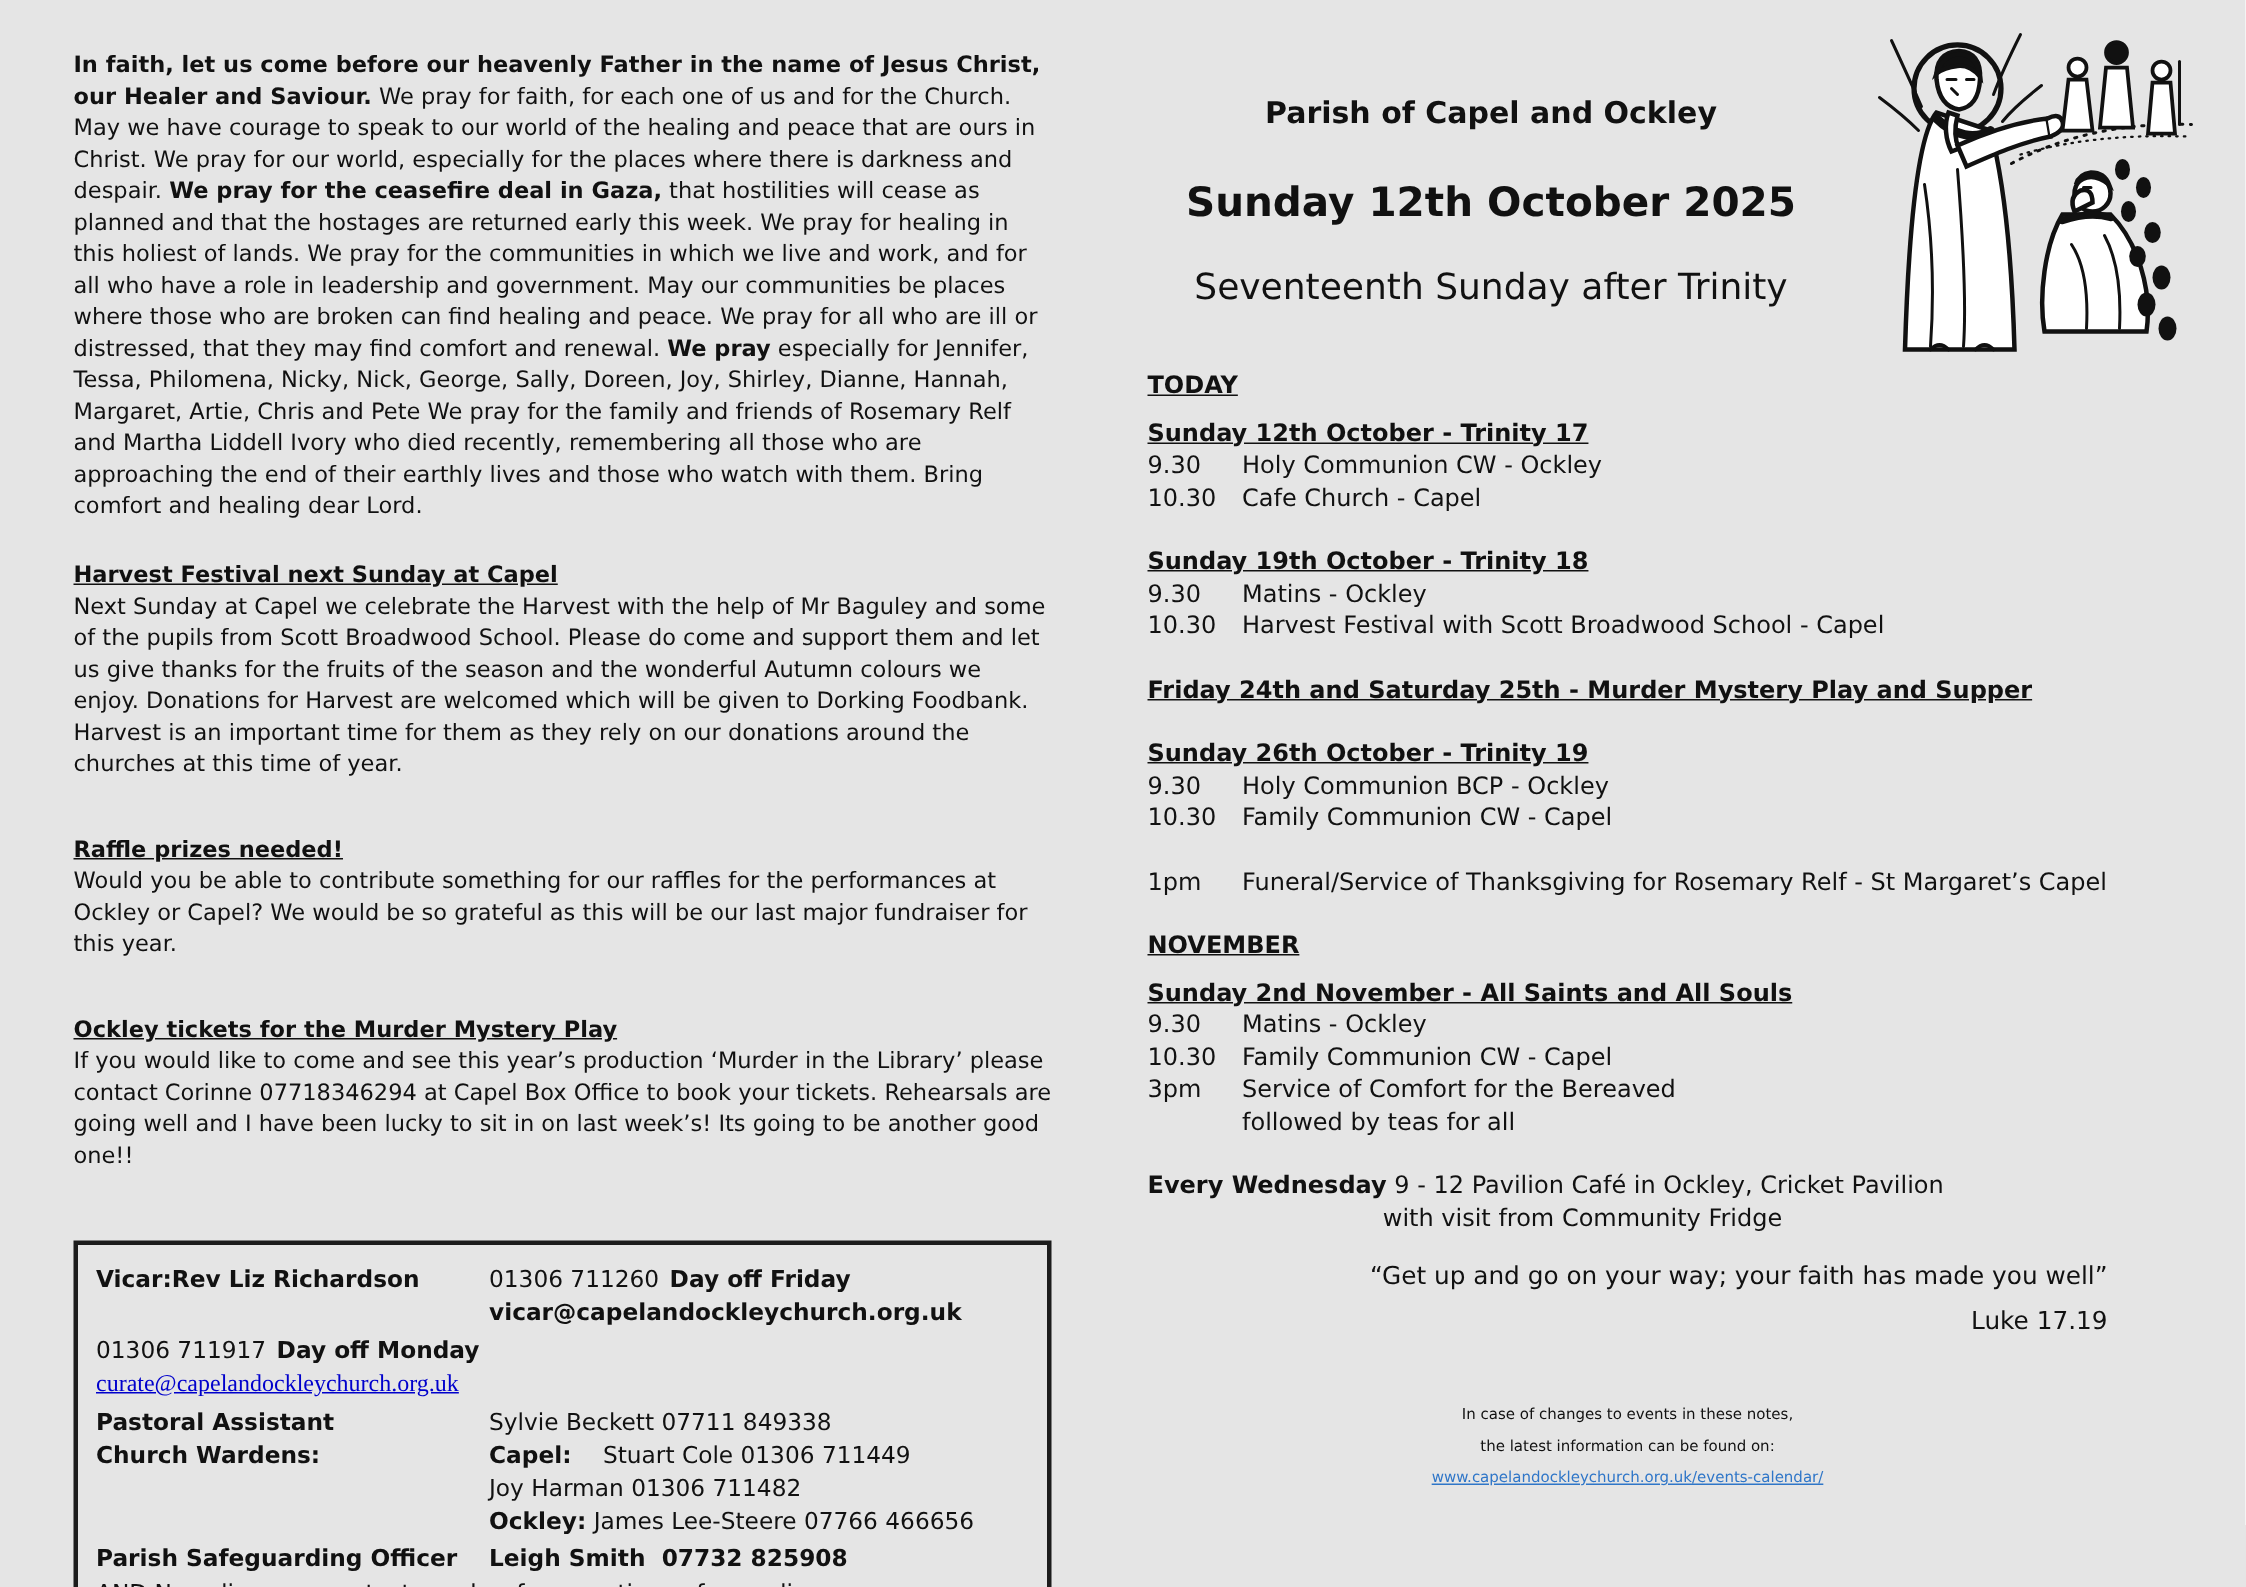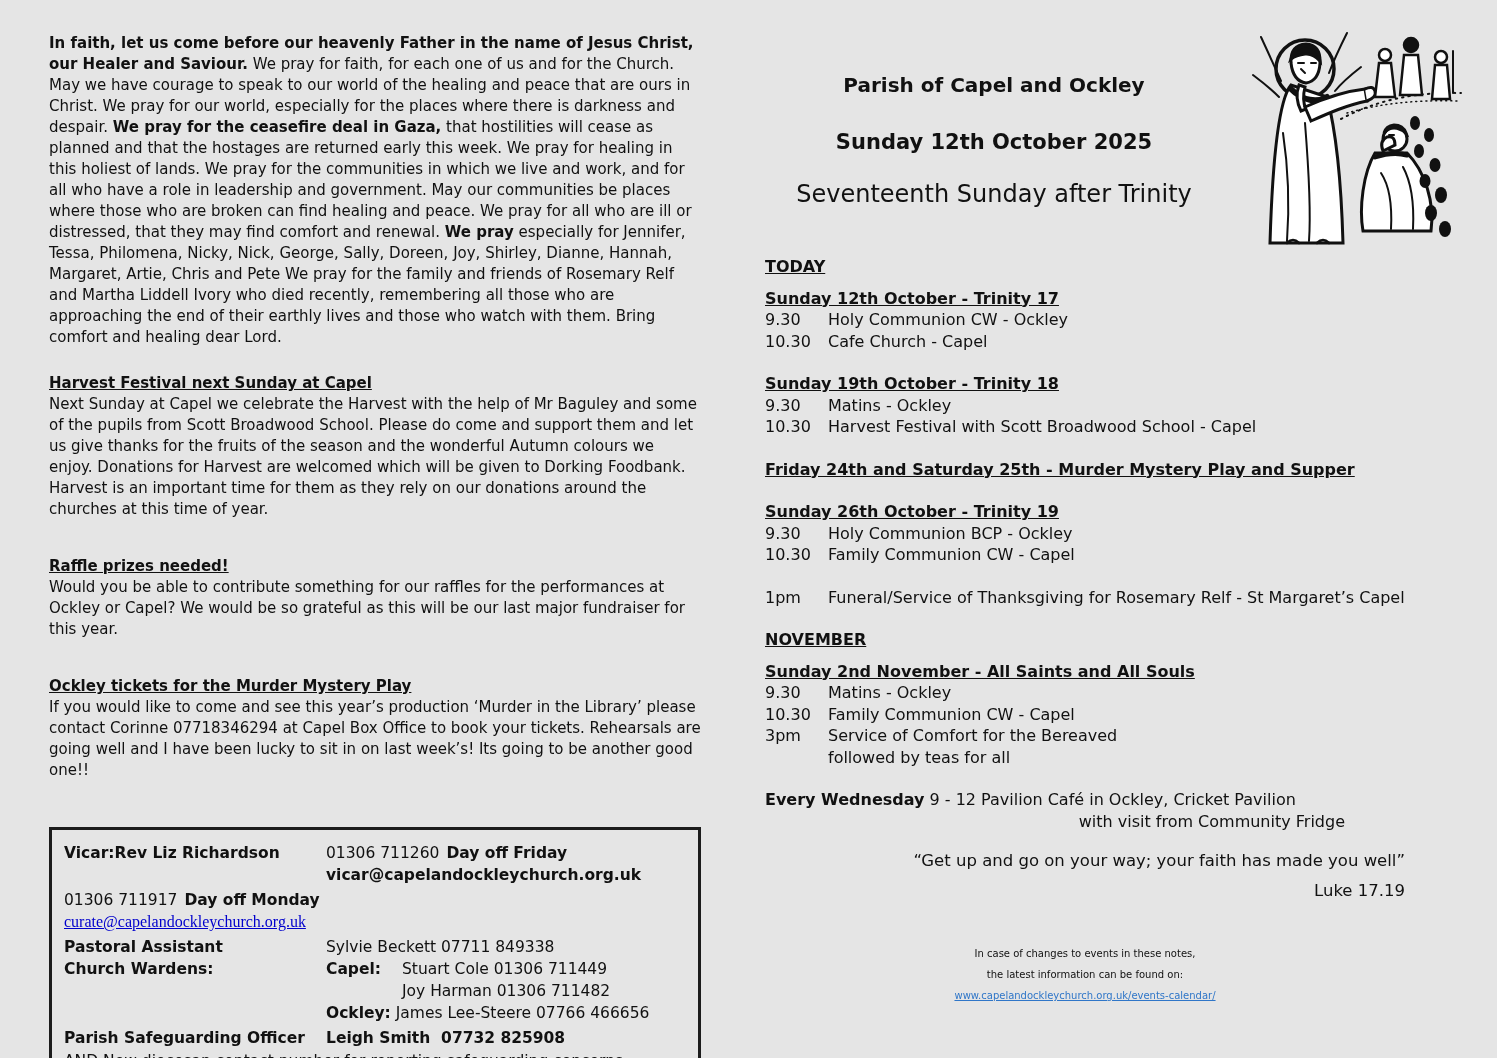--- a/index.html
+++ b/index.html
@@ -21,41 +21,41 @@
   .contact-box { margin-top:46px; border:3px solid #1c1c1c; padding:12px 12px 10px 12px; font-size:15.5px; line-height:22px; }
   .cb-row { display:grid; grid-template-columns:262px 1fr; }
   .cb-label { font-weight:bold; }
   .cb-val { }
   .pre { white-space:pre-wrap; }
   .dayoff { font-weight:bold; margin-left:7px; }
   .vicar-mail { font-weight:bold; }
   .blue-serif-link { font-family:"Liberation Serif","DejaVu Serif",serif; color:#0000cc; text-decoration:underline; font-size:16px;text-align:right; }
   .warden-row { display:grid; grid-template-columns:76px 1fr; }
   .warden-label { font-weight:bold; }
-  .warden-indent { margin-left:76px; }
+  .warden-indent { }
   .cb-mt { margin-top:3px; }
   .cb-safeguard .cb-val { font-weight:bold; }
   .cb-wide { margin-top:1px; }
   
-  .right-col { position:absolute; left:765px; top:13px; width:705px; }
+  .right-col { position:absolute; left:765px; top:3px; width:705px; }
   .header-wrap { position:relative; width:100%; height:243px; }
   .header-text { position:absolute; left:0; top:60px; width:458px; text-align:center; }
   .parish-title { font-size:20px; font-weight:bold; }
-  .issue-date { font-size:21px; font-weight:bold; margin-top:33px; }
+  .issue-date { font-size:27px; font-weight:bold; margin-top:33px; }
   .sunday-title { font-size:24px; font-weight:normal; margin-top:26px; }
   .clipart { position:absolute; left:478px; top:10px; width:222px; height:230px; }
   .schedule { font-size:16px; line-height:21.5px; }
   .month-header { margin-bottom:10px; }
   .event-group { margin-bottom:21px; }
   .event-title { font-weight:bold; text-decoration:underline; }
   .sched-row { display:flex; }
   .sched-row .time { width:63px; flex:0 0 63px; }
   .extra { margin-left:63px; }
   .wed-block { font-size:16px; line-height:22px; margin-top:1px; }
-  .wed-line2 { text-align:right; width:580px; }
+  .wed-line2 { text-align:center; width:580px; }
   .quote-block { width:640px; text-align:right; margin-top:17px; font-size:16.5px; line-height:22px; }
   .quote-ref { margin-top:8px; }
   .footer-note { width:640px; text-align:center; margin-top:41px; font-size:10px; line-height:21px; }
   .events-link { color:#2f76c8; text-decoration:underline; }
   a { cursor:pointer; }
 </style>
 </head>
 <body>
 
 <div class="page">

